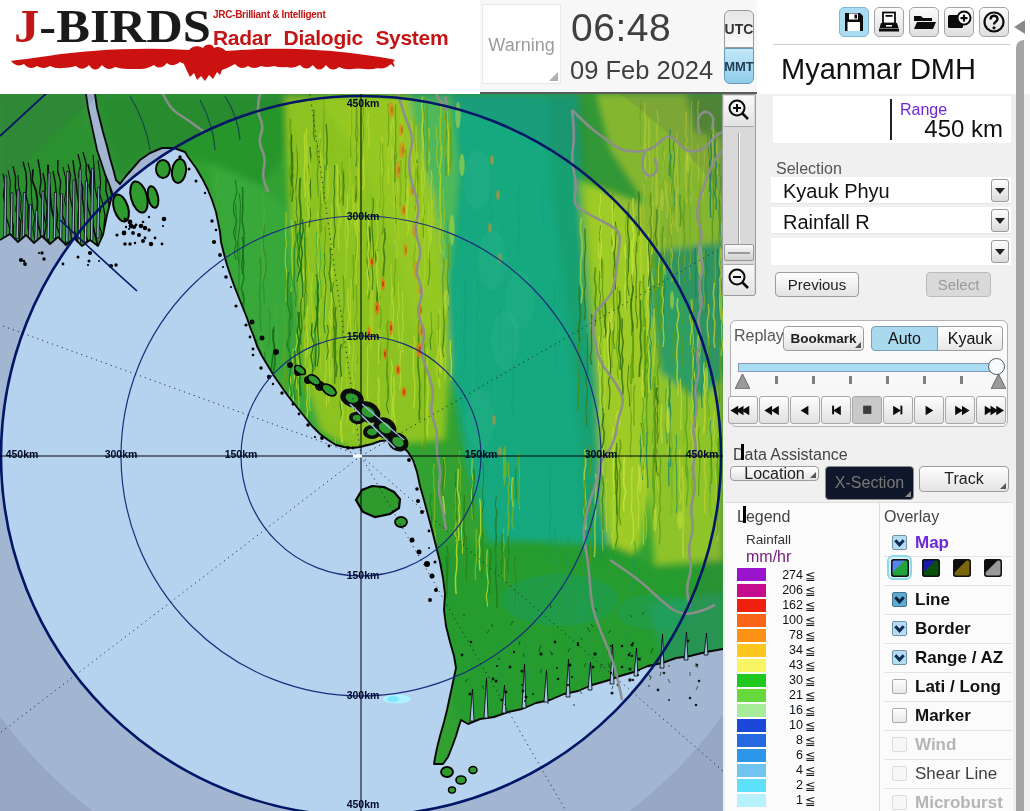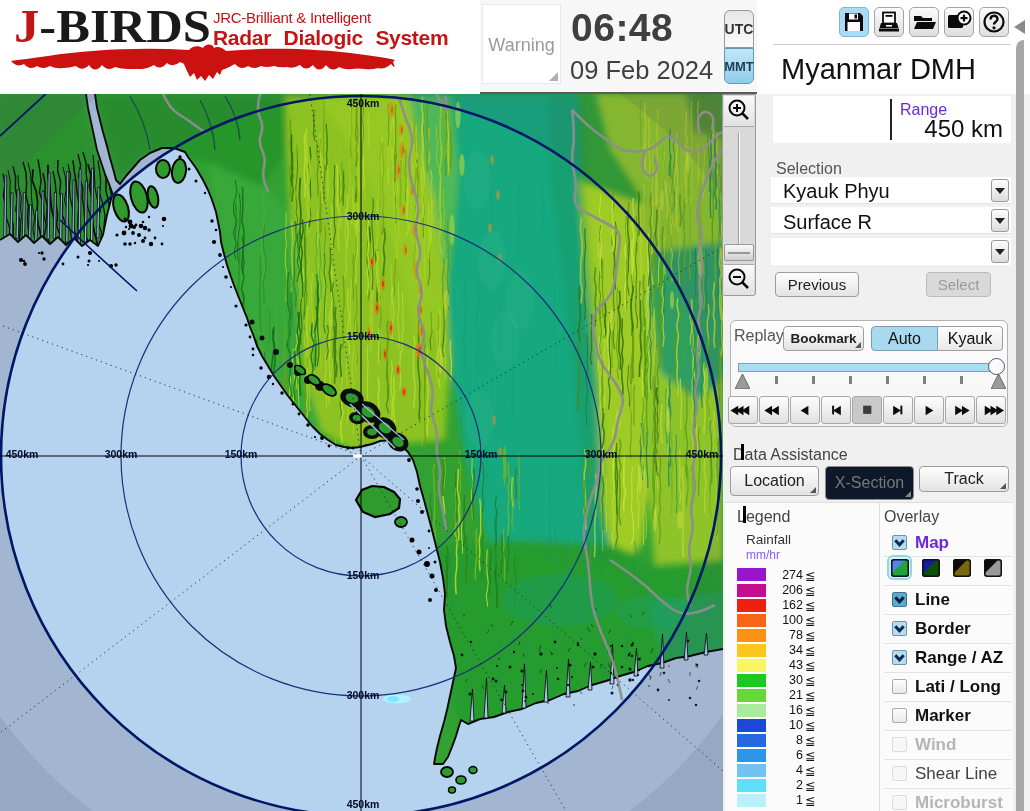--- a/index.html
+++ b/index.html
@@ -7,33 +7,33 @@
 .abs { position:absolute; }
 </style></head>
 <body>
 
 <div class="abs" style="left:0;top:0;width:1030px;height:94px;background:#f7f7f7"></div>
 <div class="abs" style="left:0;top:92px;width:757px;height:2px;background:#5a5a5a"></div>
 <div class="abs" style="left:757px;top:0;width:273px;height:94px;background:#fff"></div>
 <div class="abs" style="left:0;top:0;width:480px;height:94px;background:#fff"></div>
 
 <div class="abs" style="left:14px;top:0px;font-family:'Liberation Serif',serif;font-weight:bold;font-size:46px;color:#1a1a1a;transform:scaleX(1.1);transform-origin:0 0"><span style="color:#c01616">J</span>-BIRDS</div>
-<div class="abs" style="left:213px;top:9px;font-size:15px;font-weight:normal;color:#c41414;letter-spacing:-0.3px">JRC-Brilliant &amp; Intelligent</div>
+<div class="abs" style="left:213px;top:9px;font-size:10px;font-weight:bold;color:#c41414;letter-spacing:-0.3px">JRC-Brilliant &amp; Intelligent</div>
 <div class="abs" style="left:213px;top:26px;font-size:21px;font-weight:bold;color:#c41414;word-spacing:7px;letter-spacing:-0.3px">Radar Dialogic System</div>
 <svg style="position:absolute;left:8px;top:42px" width="390" height="46" viewBox="0 0 390 46">
     <path d="M195,6 C190,3 184,4 181,8 C130,5 80,8 40,14 C25,16 10,18 3,19 Q9,26 16,22 Q22,29 29,24 Q35,28 42,24 Q48,27 55,26 Q61,26 68,24 Q74,30 81,23 Q87,32 94,23 Q100,30 107,25 Q113,27 120,27 Q126,27 133,27 Q139,27 146,23 Q152,29 159,21 Q165,26 172,20 Q178,23 175,20 L179,29 L182,35 L186,31 L189,38 L193,34 L197,39 L201,33 L205,37 L209,30 L212,33 L214,28 Q220,26 227,22 Q233,29 240,24 Q246,28 253,24 Q259,26 266,24 Q272,26 279,25 Q285,27 292,23 Q298,30 305,23 Q311,32 318,23 Q324,31 331,25 Q337,28 344,27 Q350,26 357,27 Q363,28 370,26 Q376,28 383,22 Q389,29 385,20 L387,18 C380,16 365,14 350,12 C310,7 264,5 218,9 C214,5 209,4 206,6 C204,1 197,2 195,6 Z" fill="#cc1111"></path>
   </svg>
 
 <div class="abs" style="left:482px;top:4px;width:79px;height:80px;background:#fff;border:1px solid #e8e8e8">
   <div style="margin-top:30px;text-align:center;font-size:18px;color:#9b9b9b">Warning</div>
   <svg style="position:absolute;right:2px;bottom:2px" width="9" height="9">
       <path d="M9,0 L9,9 L0,9 Z" fill="#b0b0b0"></path>
     </svg>
 </div>
-<div class="abs" style="left:571px;top:6px;font-size:39px;font-weight:bold;color:#3f3f3f;letter-spacing:0.5px">06:48</div>
+<div class="abs" style="left:571px;top:6px;font-size:39px;font-weight:normal;color:#3f3f3f;letter-spacing:0.5px">06:48</div>
 <div class="abs" style="left:570px;top:56px;font-size:25.5px;color:#3f3f3f">09 Feb 2024</div>
 
 <div class="abs" style="left:724px;top:10px;width:30px;height:38px;background:linear-gradient(#e6e6e6,#fbfbfb);border:1px solid #999;border-radius:6px 6px 0 0;display:flex;align-items:center;justify-content:center;font-size:14px;font-weight:bold;color:#333">UTC</div>
 <div class="abs" style="left:724px;top:48px;width:30px;height:36px;background:linear-gradient(#c3e7f7,#8fccea);border:1px solid #6899b4;border-radius:0 0 6px 6px;display:flex;align-items:center;justify-content:center;font-size:13px;font-weight:bold;color:#1d3d52">MMT</div>
 <div style="position:absolute;left:839px;top:7px;width:30px;height:30px;background:#a9dcf2;border:1px solid #7fb7d2;border-radius:5px;box-sizing:border-box;display:flex;align-items:center;justify-content:center">
     <svg width="22" height="22" viewBox="0 0 22 22">
       <path d="M2,2 h15 l3,3 v15 h-18 Z" fill="#0a0a0a"></path>
       <rect x="6" y="2.5" width="9" height="6" fill="#fff"></rect>
       <rect x="11.5" y="3.5" width="2.5" height="4" fill="#0a0a0a"></rect>
       <rect x="4.5" y="11" width="12.5" height="9" fill="#fff"></rect>
@@ -1085,21 +1085,21 @@
 <div class="abs" style="left:773px;top:96px;width:238px;height:47px;background:#fff">
   <div style="position:absolute;left:117px;top:3px;width:1.5px;height:41px;background:#222"></div>
   <div style="position:absolute;left:127px;top:5px;font-size:16px;color:#6d28d9">Range</div>
   <div style="position:absolute;right:8px;top:19px;font-size:24px;color:#111">450 km</div>
 </div>
 <div class="abs" style="left:776px;top:160px;font-size:16px;color:#555">Selection</div>
 <div class="abs" style="left:771px;top:177px;width:240px;height:27px;background:#fff;border-bottom:1px solid #e5e5e5">
   <span style="position:absolute;left:12px;top:3px;font-size:20px;color:#111">Kyauk Phyu</span>
 </div>
 <div class="abs" style="left:771px;top:207px;width:240px;height:27px;background:#fff;border-bottom:1px solid #e5e5e5">
-  <span style="position:absolute;left:12px;top:4px;font-size:20px;color:#111">Surface R</span>
+  <span style="position:absolute;left:12px;top:4px;font-size:20px;color:#111">Rainfall R</span>
 </div>
 <div class="abs" style="left:771px;top:238px;width:240px;height:27px;background:#fff"></div>
 <div class="abs" style="left:991px;top:179px;width:18px;height:23px;background:linear-gradient(#fdfdfd,#dcdcdc);border:1px solid #999;border-radius:3px;display:flex;align-items:center;justify-content:center">
     <svg width="10" height="6">
       <path d="M0,0 h10 l-5,6 Z" fill="#222"></path>
     </svg>
   </div>
 <div class="abs" style="left:991px;top:209px;width:18px;height:23px;background:linear-gradient(#fdfdfd,#dcdcdc);border:1px solid #999;border-radius:3px;display:flex;align-items:center;justify-content:center">
     <svg width="10" height="6">
       <path d="M0,0 h10 l-5,6 Z" fill="#222"></path>
@@ -1182,38 +1182,38 @@
   </div>
 <div style="position:absolute;left:976px;top:396px;width:30px;height:28px;background:linear-gradient(#fdfdfd,#e0e0e0);border:1px solid #a8a8a8;border-radius:3px;box-sizing:border-box;display:flex;align-items:center;justify-content:center">
     <svg width="29" height="27" viewBox="0 0 29 27">
       <path d="M8,8.5 L8,18.5 L16.0,13.5 Z" fill="#0a0a0a"></path>
       <path d="M14,8.5 L14,18.5 L22.0,13.5 Z" fill="#0a0a0a"></path>
       <path d="M20,8.5 L20,18.5 L28.0,13.5 Z" fill="#0a0a0a"></path>
     </svg>
   </div>
 <div class="abs" style="left:733px;top:446px;font-size:16px;color:#444">Data Assistance</div>
 <div class="abs" style="left:741px;top:444px;width:3px;height:16px;background:#000"></div>
-<div class="abs" style="left:730px;top:466px;width:89px;height:30px;background:linear-gradient(#fefefe,#e3e3e3);border:1px solid #9d9d9d;border-radius:4px;display:flex;align-items:center;justify-content:center;font-size:16px;color:#222">Location<svg style="position:absolute;right:2px;bottom:2px" width="6" height="6">
+<div class="abs" style="left:730px;top:466px;width:89px;height:15px;background:linear-gradient(#fefefe,#e3e3e3);border:1px solid #9d9d9d;border-radius:4px;display:flex;align-items:center;justify-content:center;font-size:16px;color:#222">Location<svg style="position:absolute;right:2px;bottom:2px" width="6" height="6">
       <path d="M6,0 L6,6 L0,6 Z" fill="#555"></path>
     </svg></div>
 <div class="abs" style="left:825px;top:466px;width:89px;height:34px;background:#0f172a;border:1px solid #8d8d8d;border-radius:4px;display:flex;align-items:center;justify-content:center;font-size:16px;color:#777">X-Section<svg style="position:absolute;right:2px;bottom:2px" width="6" height="6">
       <path d="M6,0 L6,6 L0,6 Z" fill="#888"></path>
     </svg></div>
 <div class="abs" style="left:919px;top:466px;width:90px;height:26px;background:linear-gradient(#fefefe,#e3e3e3);border:1px solid #9d9d9d;border-radius:4px;display:flex;align-items:center;justify-content:center;font-size:16px;color:#222">Track<svg style="position:absolute;right:2px;bottom:2px" width="6" height="6">
       <path d="M6,0 L6,6 L0,6 Z" fill="#555"></path>
     </svg></div>
 
 <div class="abs" style="left:725px;top:502px;width:288px;height:1px;background:#ddd"></div>
 <div class="abs" style="left:879px;top:503px;width:1px;height:308px;background:#ddd"></div>
 <div class="abs" style="left:725px;top:503px;width:154px;height:308px;background:#fbfbfb"></div>
 <div class="abs" style="left:880px;top:503px;width:133px;height:308px;background:#fbfbfb"></div>
 <div class="abs" style="left:737px;top:508px;font-size:16px;color:#444">Legend</div>
 <div class="abs" style="left:743px;top:506px;width:3px;height:17px;background:#000"></div>
 <div class="abs" style="left:746px;top:532px;font-size:13.5px;color:#333">Rainfall</div>
-<div class="abs" style="left:746px;top:548px;font-size:12px;color:#8b5cf6">mm/hr</div>
+<div class="abs" style="left:746px;top:548px;font-size:16px;color:#701a75">mm/hr</div>
 <div style="position:absolute;left:737px;top:568px;width:29px;height:13px;background:#9815cc"></div>
 <div style="position:absolute;left:770px;top:568px;width:33px;text-align:right;font-size:12.5px;color:#111">274</div>
 <div style="position:absolute;left:805px;top:568px;font-size:12.5px;color:#111">≦</div>
 <div style="position:absolute;left:737px;top:584px;width:29px;height:13px;background:#c40d8c"></div>
 <div style="position:absolute;left:770px;top:583px;width:33px;text-align:right;font-size:12.5px;color:#111">206</div>
 <div style="position:absolute;left:805px;top:583px;font-size:12.5px;color:#111">≦</div>
 <div style="position:absolute;left:737px;top:599px;width:29px;height:13px;background:#f02010"></div>
 <div style="position:absolute;left:770px;top:598px;width:33px;text-align:right;font-size:12.5px;color:#111">162</div>
 <div style="position:absolute;left:805px;top:598px;font-size:12.5px;color:#111">≦</div>
 <div style="position:absolute;left:737px;top:614px;width:29px;height:13px;background:#f86418"></div>

